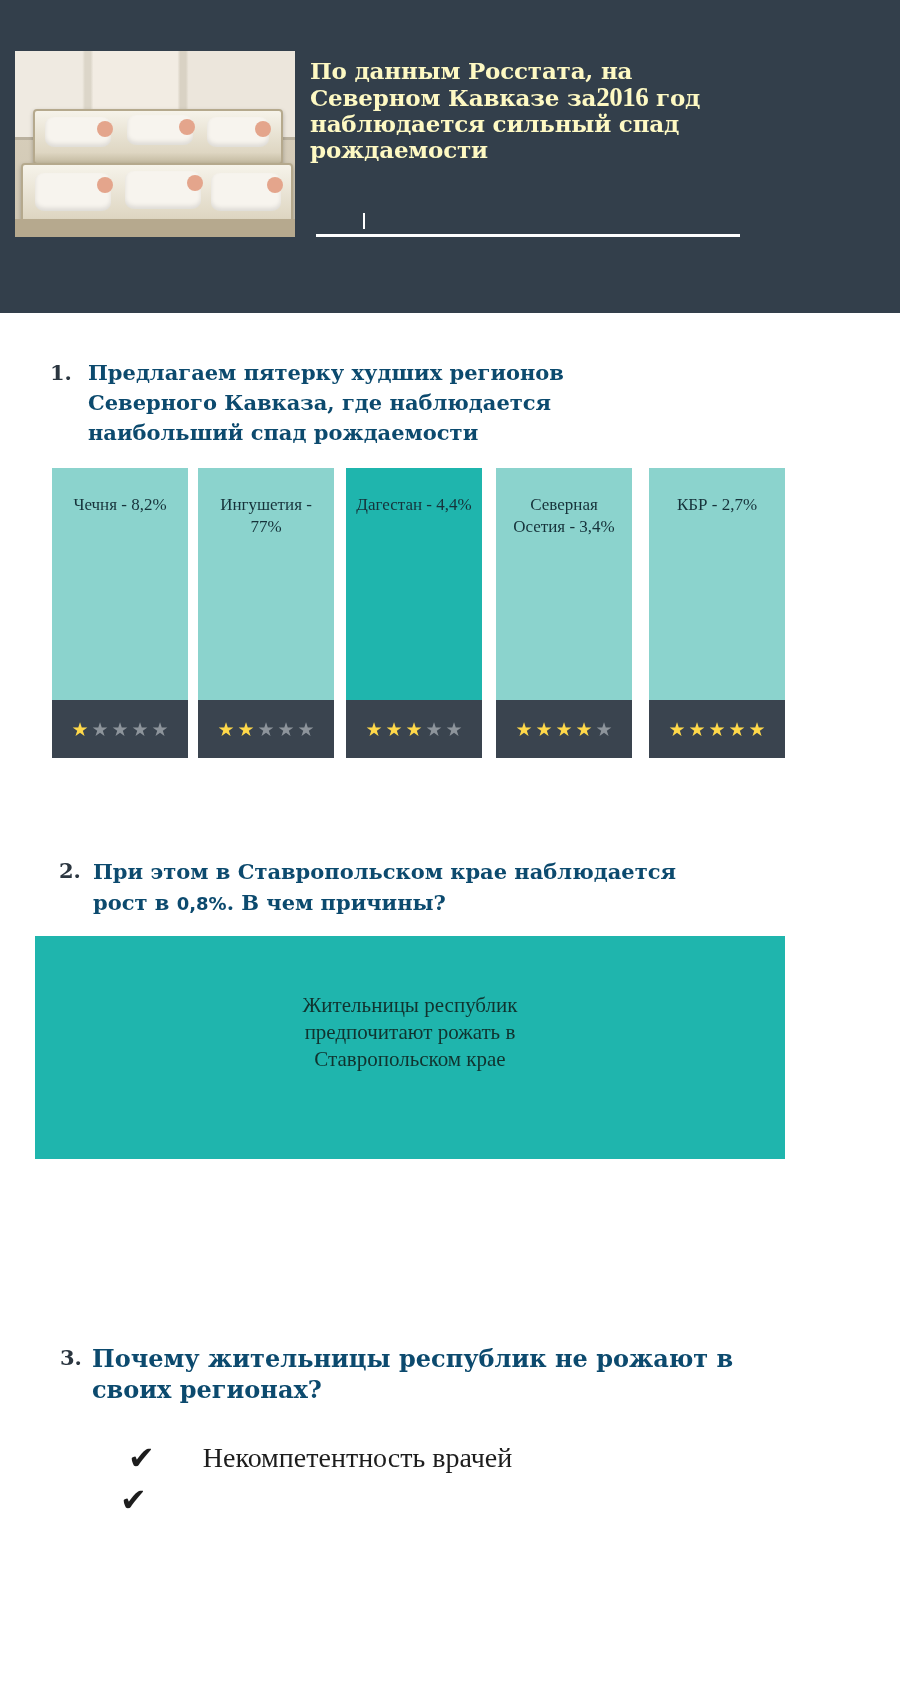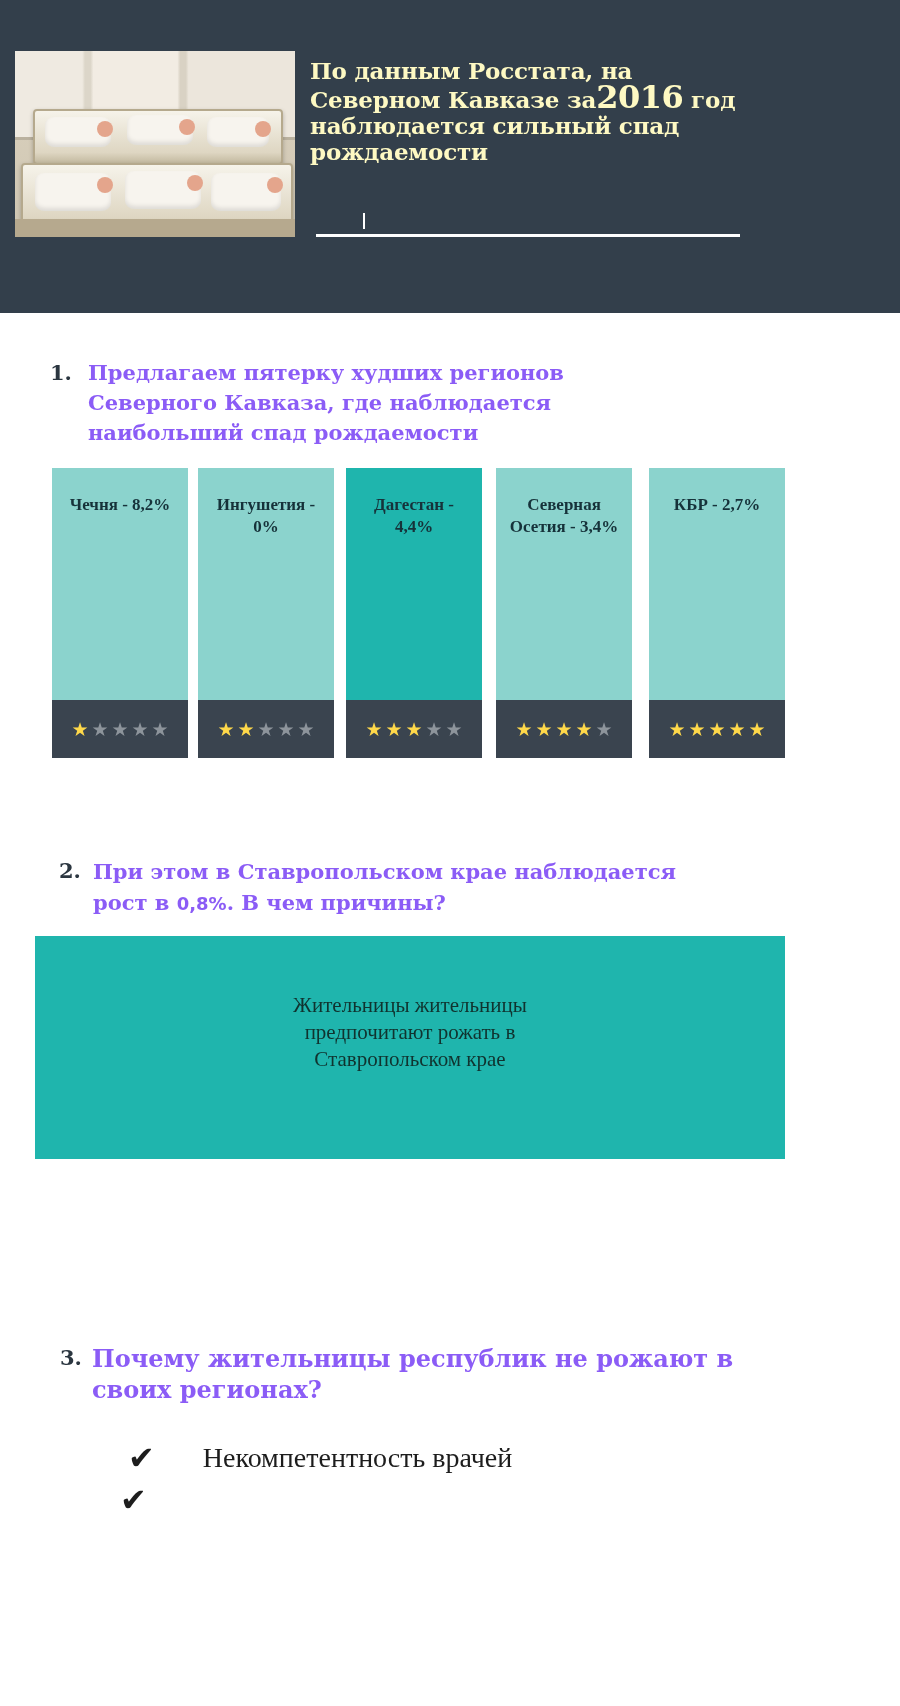--- a/index.html
+++ b/index.html
@@ -99,22 +99,23 @@
     top: 58px;
     width: 445px;
     color: #fef9c3;
     font-family: "DejaVu Serif", serif;
     font-weight: bold;
     font-size: 23px;
     line-height: 26px;
     letter-spacing: -0.2px;
   }
   .header-title .year {
-    font-size: 32px;
+    font-size: 27px;
     letter-spacing: -0.5px;
+    font-family: Liberation Serif, serif;
   }
   .header-rule {
     position: absolute;
     left: 316px;
     top: 234px;
     width: 424px;
     height: 3px;
     background: #ffffff;
   }
   .header-tick {
@@ -122,21 +123,21 @@
     left: 363px;
     top: 213px;
     width: 2px;
     height: 16px;
     background: #ffffff;
   }
 
   
   .sec {
     position: absolute;
-    color: #8b5cf6;
+    color: #0c4a6e;
     font-family: "DejaVu Serif", serif;
     font-weight: bold;
   }
   .sec-num {
     position: absolute;
     font-family: "DejaVu Serif", serif;
     font-weight: bold;
     color: #2b3640;
   }
 
@@ -171,21 +172,20 @@
     height: 290px;
   }
   .bar {
     position: absolute;
     top: 0;
     width: 136px;
     height: 290px;
     background: #8bd3cd;
     display: flex;
     flex-direction: column;
-    font-weight: bold;
   }
   .bar.active { background: #1fb5ad; }
   .bar-label {
     flex: 1;
     padding: 26px 8px 0 8px;
     text-align: center;
     font-family: "Liberation Serif", serif;
     font-size: 17px;
     line-height: 22px;
     color: #16323a;
@@ -308,21 +308,21 @@
     <div class="bar-footer">
       <span class="star on">★</span>
       <span class="star">★</span>
       <span class="star">★</span>
       <span class="star">★</span>
       <span class="star">★</span>
     </div>
   </div>
 
   <div class="bar" style="left:146px;">
-    <div class="bar-label">Ингушетия - 0%</div>
+    <div class="bar-label">Ингушетия - 77%</div>
     <div class="bar-footer">
       <span class="star on">★</span>
       <span class="star on">★</span>
       <span class="star">★</span>
       <span class="star">★</span>
       <span class="star">★</span>
     </div>
   </div>
 
   <div class="bar active" style="left:294px;">
@@ -360,21 +360,21 @@
 
 </div>
 
 <div class="sec-num" id="sec2-num">2.</div>
 <div class="sec" id="sec2-text">
   <span>При этом в Ставропольском крае наблюдается рост в </span><span class="pct">0,8%</span><span>. В чем причины?</span>
 </div>
 
 <div class="panel">
   <div class="panel-text">
-    <span>Жительницы жительницы</span><br>
+    <span>Жительницы республик</span><br>
     <span>предпочитают рожать в</span><br>
     <span>Ставропольском крае</span>
   </div>
 </div>
 
 <div class="sec-num" id="sec3-num">3.</div>
 <div class="sec" id="sec3-text">Почему жительницы республик не рожают в своих регионах?</div>
 
 <div class="check-list">
   <div class="check-row" id="check-0">

